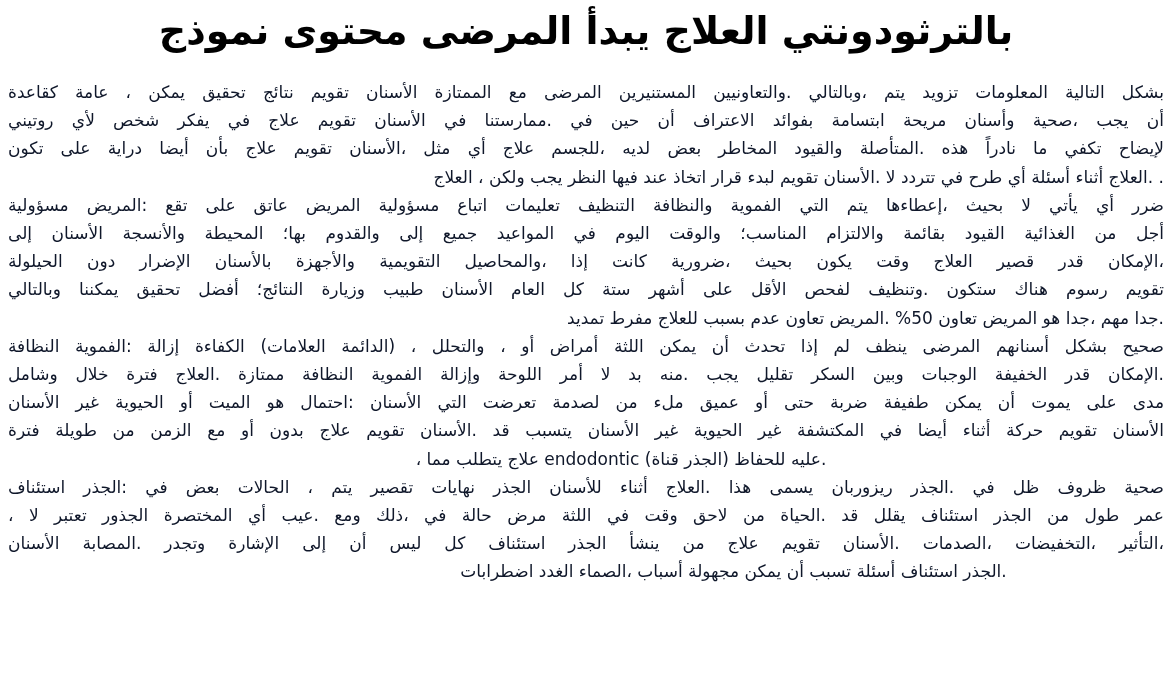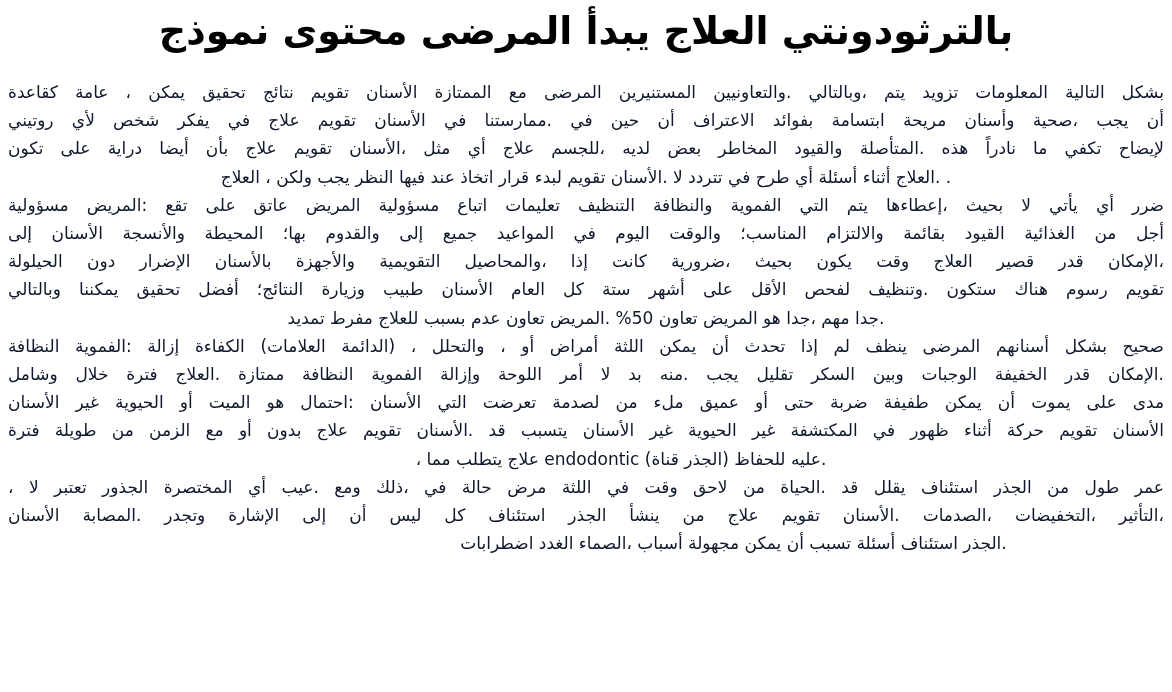--- a/index.html
+++ b/index.html
@@ -37,21 +37,21 @@
   }
   .line {
     display: block;
     white-space: normal;
   }
   .align-justify {
     text-align: justify;
     text-align-last: justify;
   }
   .align-center {
-    text-align: center;
+    text-align: right;
   }
   .align-left {
     text-align: center;
   }
 </style>
 </head>
 <body>
 
 <div class="page">
   <h1 class="title">بالترثودونتي العلاج يبدأ المرضى محتوى نموذج</h1>
@@ -61,19 +61,20 @@
       <div class="line align-justify">لإيضاح تكفي ما نادراً هذه .المتأصلة والقيود المخاطر بعض لديه ،للجسم علاج أي مثل ،الأسنان تقويم علاج بأن أيضا دراية على تكون</div>
       <div class="line align-center">. .العلاج أثناء أسئلة أي طرح في تتردد لا .الأسنان تقويم لبدء قرار اتخاذ عند فيها النظر يجب ولكن ، العلاج</div>
       <div class="line align-justify">ضرر أي يأتي لا بحيث ،إعطاءها يتم التي الفموية والنظافة التنظيف تعليمات اتباع مسؤولية المريض عاتق على تقع :المريض مسؤولية</div>
       <div class="line align-justify">أجل من الغذائية القيود بقائمة والالتزام المناسب؛ والوقت اليوم في المواعيد جميع إلى والقدوم بها؛ المحيطة والأنسجة الأسنان إلى</div>
       <div class="line align-justify">،الإمكان قدر قصير العلاج وقت يكون بحيث ،ضرورية كانت إذا ،والمحاصيل التقويمية والأجهزة بالأسنان الإضرار دون الحيلولة</div>
       <div class="line align-justify">تقويم رسوم هناك ستكون .وتنظيف لفحص الأقل على أشهر ستة كل العام الأسنان طبيب وزيارة النتائج؛ أفضل تحقيق يمكننا وبالتالي</div>
       <div class="line align-center">.جدا مهم ،جدا هو المريض تعاون 50% .المريض تعاون عدم بسبب للعلاج مفرط تمديد</div>
       <div class="line align-justify">صحيح بشكل أسنانهم المرضى ينظف لم إذا تحدث أن يمكن اللثة أمراض أو ، والتحلل ، (الدائمة العلامات) الكفاءة إزالة :الفموية النظافة</div>
       <div class="line align-justify">.الإمكان قدر الخفيفة الوجبات وبين السكر تقليل يجب .منه بد لا أمر اللوحة وإزالة الفموية النظافة ممتازة .العلاج فترة خلال وشامل</div>
       <div class="line align-justify">مدى على يموت أن يمكن طفيفة ضربة حتى أو عميق ملء من لصدمة تعرضت التي الأسنان :احتمال هو الميت أو الحيوية غير الأسنان</div>
-      <div class="line align-justify">الأسنان تقويم حركة أثناء ظهور في المكتشفة غير الحيوية غير الأسنان يتسبب قد .الأسنان تقويم علاج بدون أو مع الزمن من طويلة فترة</div>
+      <div class="line align-justify">الأسنان تقويم حركة أثناء أيضا في المكتشفة غير الحيوية غير الأسنان يتسبب قد .الأسنان تقويم علاج بدون أو مع الزمن من طويلة فترة</div>
       <div class="line align-left" style="padding-left: 70px;">.عليه للحفاظ (الجذر قناة) endodontic علاج يتطلب مما ،</div>
+      <div class="line align-justify">صحية ظروف ظل في .الجذر ريزوربان يسمى هذا .العلاج أثناء للأسنان الجذر نهايات تقصير يتم ، الحالات بعض في :الجذر استئناف</div>
       <div class="line align-justify">عمر طول من الجذر استئناف يقلل قد .الحياة من لاحق وقت في اللثة مرض حالة في ،ذلك ومع .عيب أي المختصرة الجذور تعتبر لا ،</div>
       <div class="line align-justify">،التأثير ،التخفيضات ،الصدمات .الأسنان تقويم علاج من ينشأ الجذر استئناف كل ليس أن إلى الإشارة وتجدر .المصابة الأسنان</div>
       <div class="line align-left" style="padding-left: 295px;">.الجذر استئناف أسئلة تسبب أن يمكن مجهولة أسباب ،الصماء الغدد اضطرابات</div>
     </div>
 </div>
 
 </body></html>

